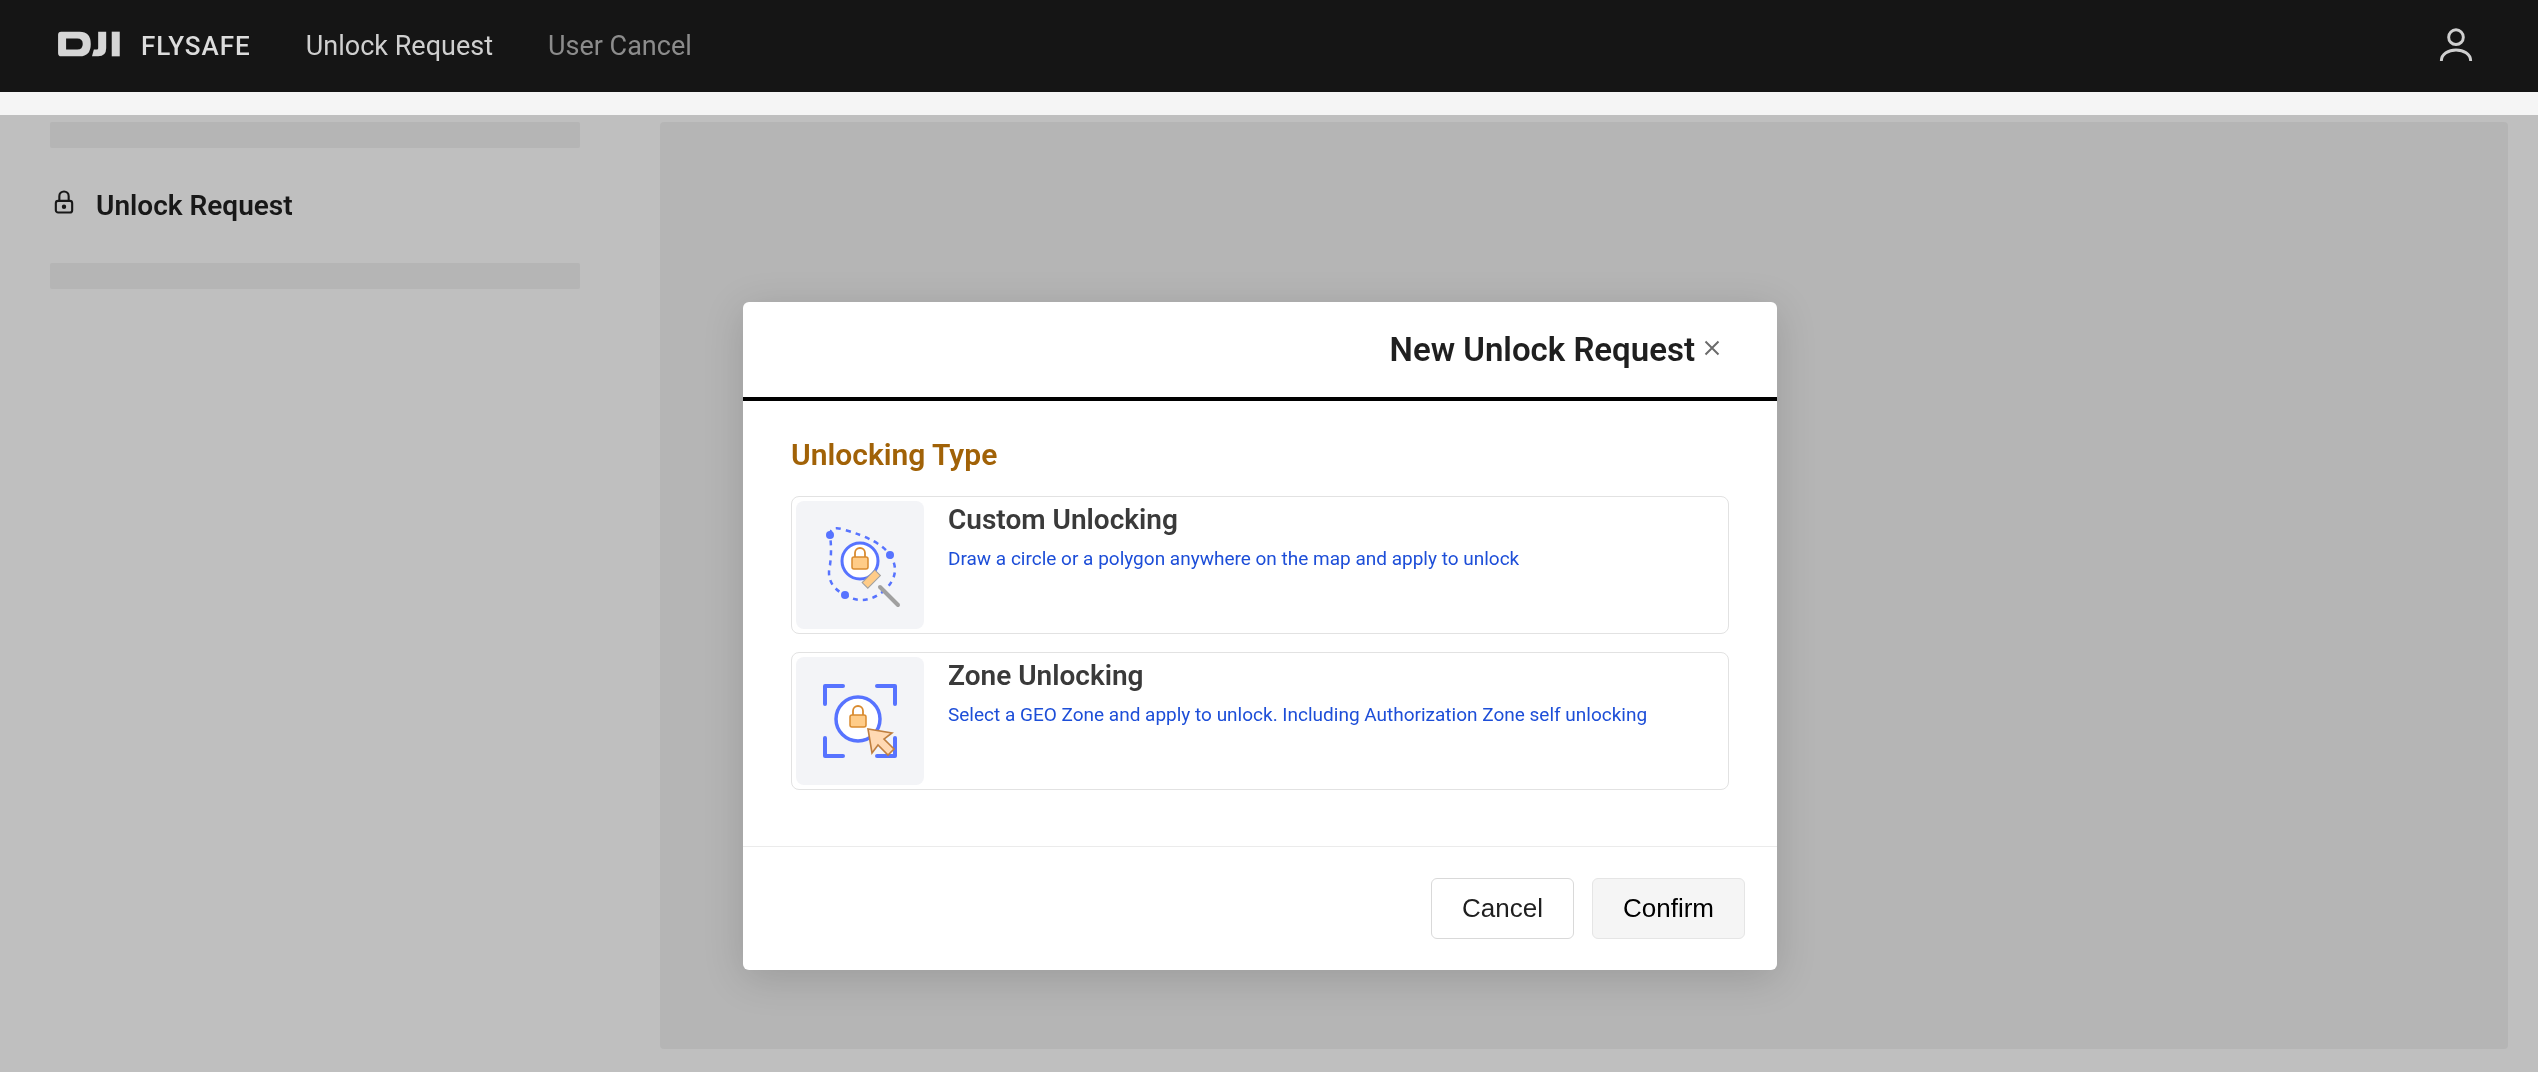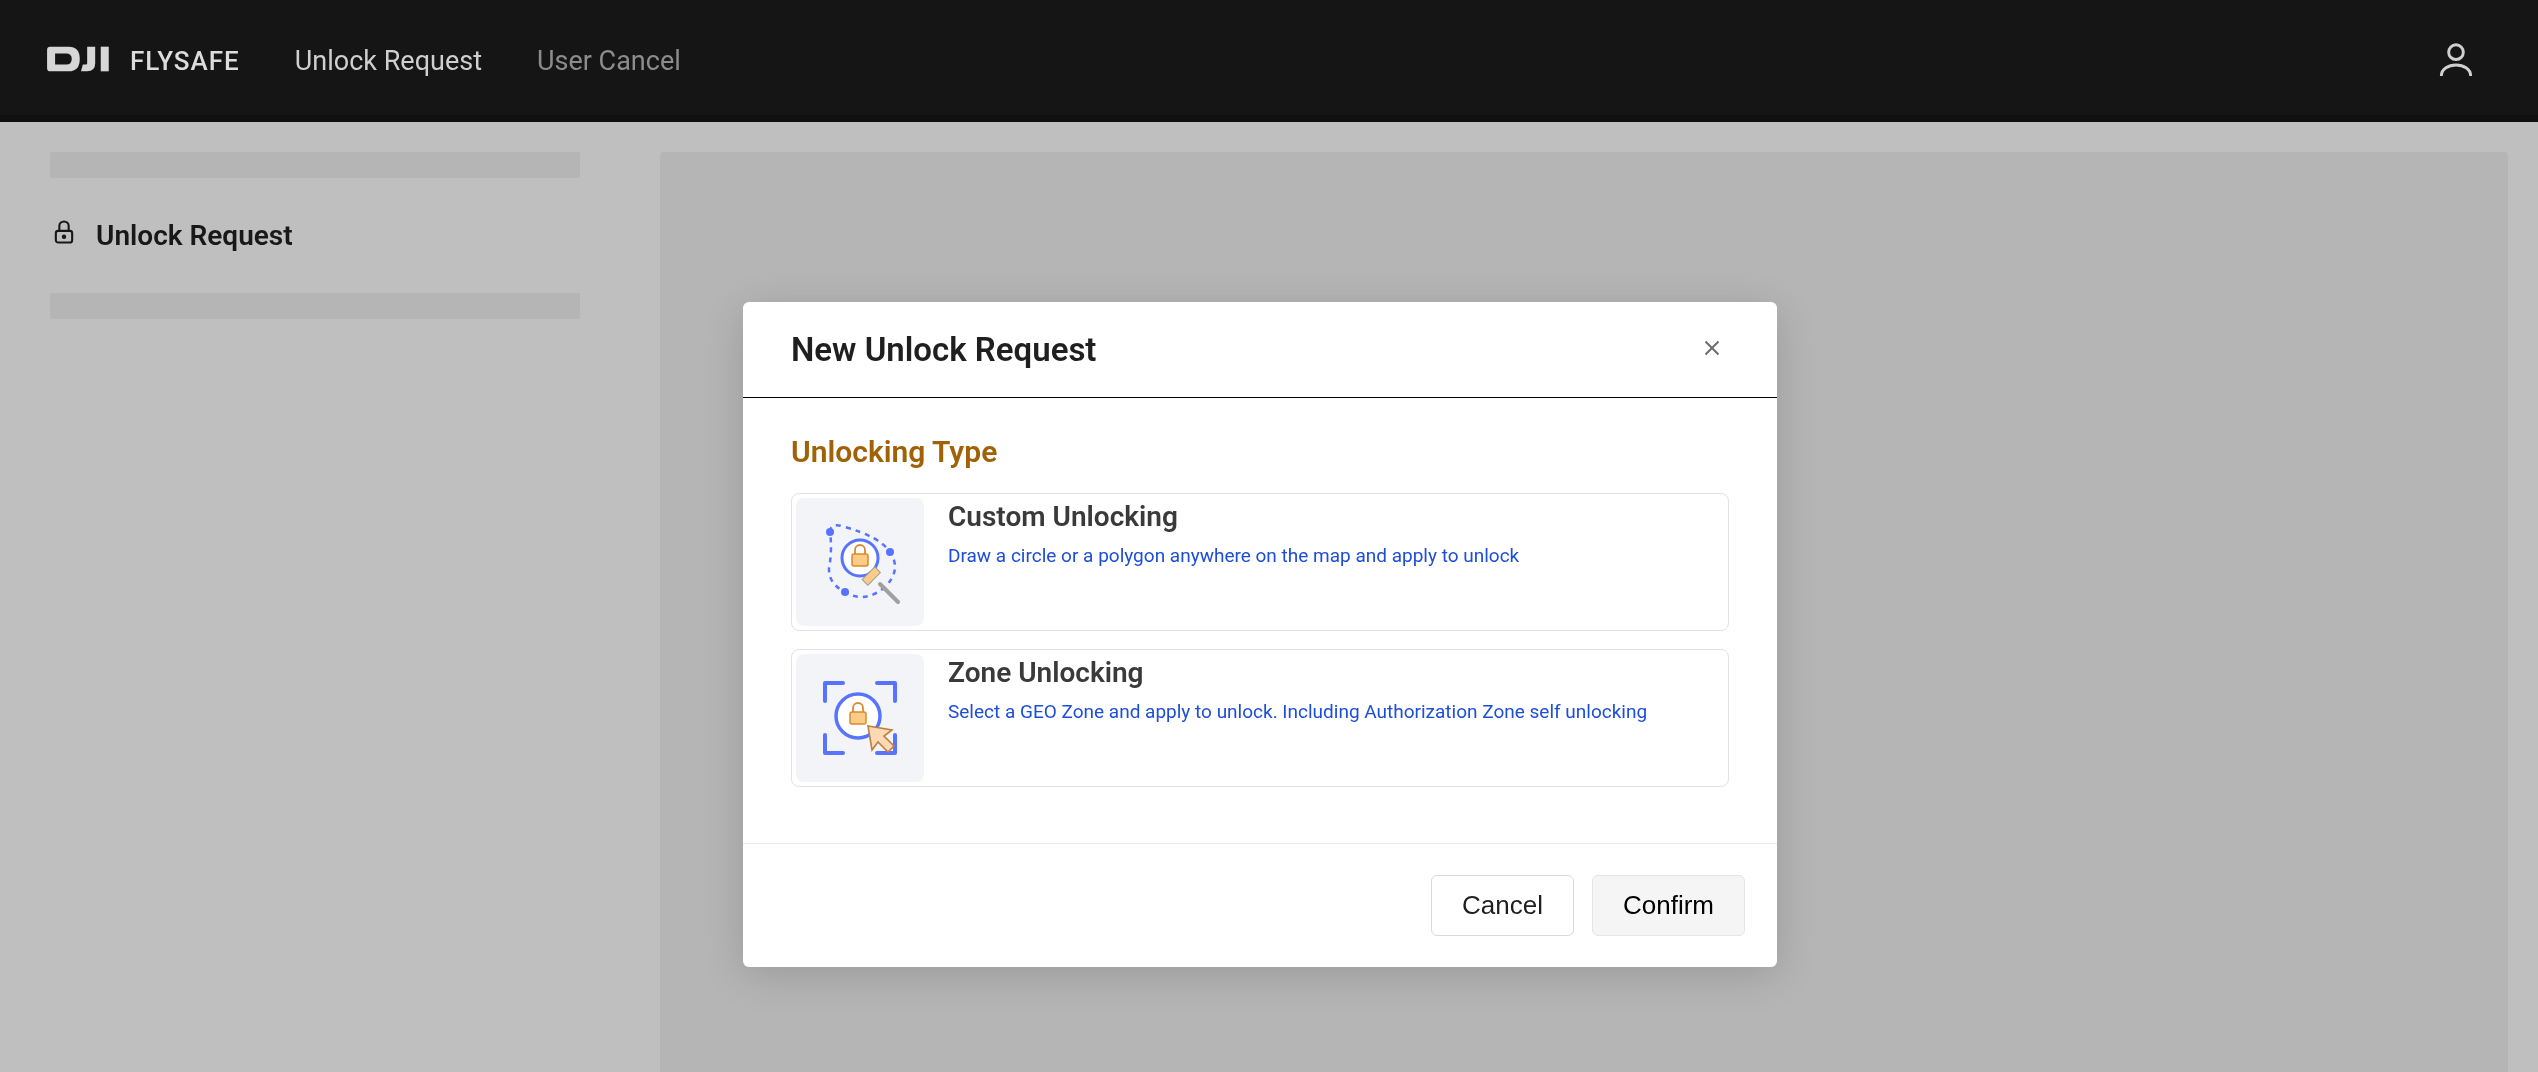--- a/index.html
+++ b/index.html
@@ -10,24 +10,24 @@
     body {
       font-family: -apple-system, BlinkMacSystemFont, "Segoe UI", Roboto, "Helvetica Neue", Arial, sans-serif;
       background: #f5f5f5;
       width: 2538px;
       height: 1072px;
       position: relative;
       transform-origin: top left;
     }
     .header {
       background: #151515;
-      height: 122px;
-      display: flex;
-      align-items: center;
-      padding: 0 44px;
+      height: 92px;
+      display: flex;
+      align-items: center;
+      padding: 0 55px;
       position: relative;
     }
     .logo {
       display: flex;
       align-items: center;
       gap: 12px;
       color: #dcdcdc;
     }
     .logo-icon {
       width: 74px;
@@ -112,23 +112,23 @@
       left: 743px;
       top: 187px;
       width: 1034px;
       background: #fff;
       border-radius: 6px;
       box-shadow: 0 8px 40px rgba(0,0,0,0.15);
     }
     .modal-header {
       display: flex;
       align-items: center;
-      justify-content: space-between;
+      justify-content: flex-end;
       padding: 28px 48px;
-      border-bottom: 1px solid #000000;
+      border-bottom: 4px solid #000000;
     }
     .modal-title {
       font-size: 33px;
       font-weight: 600;
       color: #1f1f1f;
     }
     .modal-close {
       color: #555;
       cursor: pointer;
       background: none;

